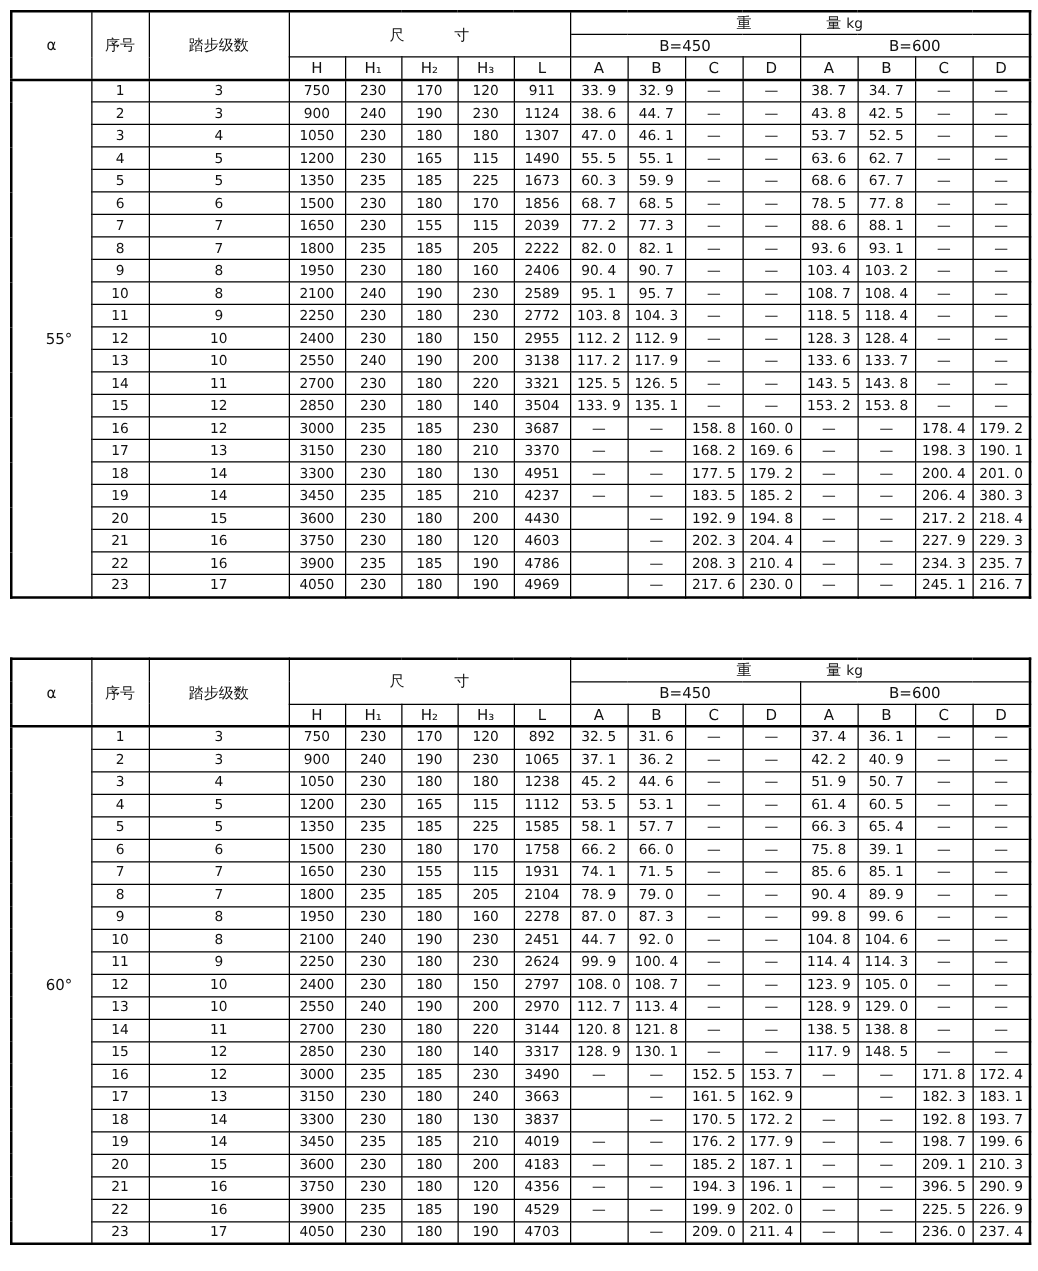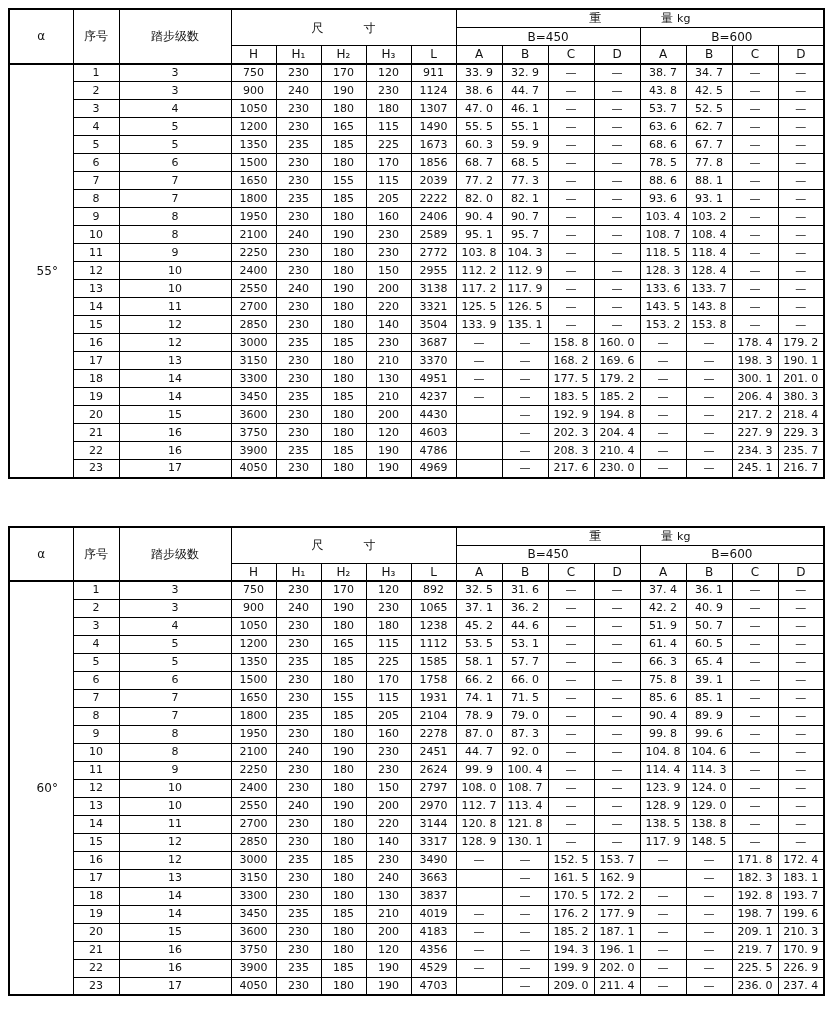--- a/index.html
+++ b/index.html
@@ -392,21 +392,21 @@
           <td>230</td>
           <td>180</td>
           <td>130</td>
           <td>4951</td>
           <td>—</td>
           <td>—</td>
           <td>177. 5</td>
           <td>179. 2</td>
           <td>—</td>
           <td>—</td>
-          <td>300. 1</td>
+          <td>200. 4</td>
           <td>201. 0</td>
         </tr>
         <tr>
           <td>19</td>
           <td>14</td>
           <td>3450</td>
           <td>235</td>
           <td>185</td>
           <td>210</td>
           <td>4237</td>
@@ -732,21 +732,21 @@
           <td>2400</td>
           <td>230</td>
           <td>180</td>
           <td>150</td>
           <td>2797</td>
           <td>108. 0</td>
           <td>108. 7</td>
           <td>—</td>
           <td>—</td>
           <td>123. 9</td>
-          <td>124. 0</td>
+          <td>105. 0</td>
           <td>—</td>
           <td>—</td>
         </tr>
         <tr>
           <td>13</td>
           <td>10</td>
           <td>2550</td>
           <td>240</td>
           <td>190</td>
           <td>200</td>
@@ -886,22 +886,22 @@
           <td>230</td>
           <td>180</td>
           <td>120</td>
           <td>4356</td>
           <td>—</td>
           <td>—</td>
           <td>194. 3</td>
           <td>196. 1</td>
           <td>—</td>
           <td>—</td>
-          <td>219. 7</td>
-          <td>170. 9</td>
+          <td>396. 5</td>
+          <td>290. 9</td>
         </tr>
         <tr>
           <td>22</td>
           <td>16</td>
           <td>3900</td>
           <td>235</td>
           <td>185</td>
           <td>190</td>
           <td>4529</td>
           <td>—</td>

